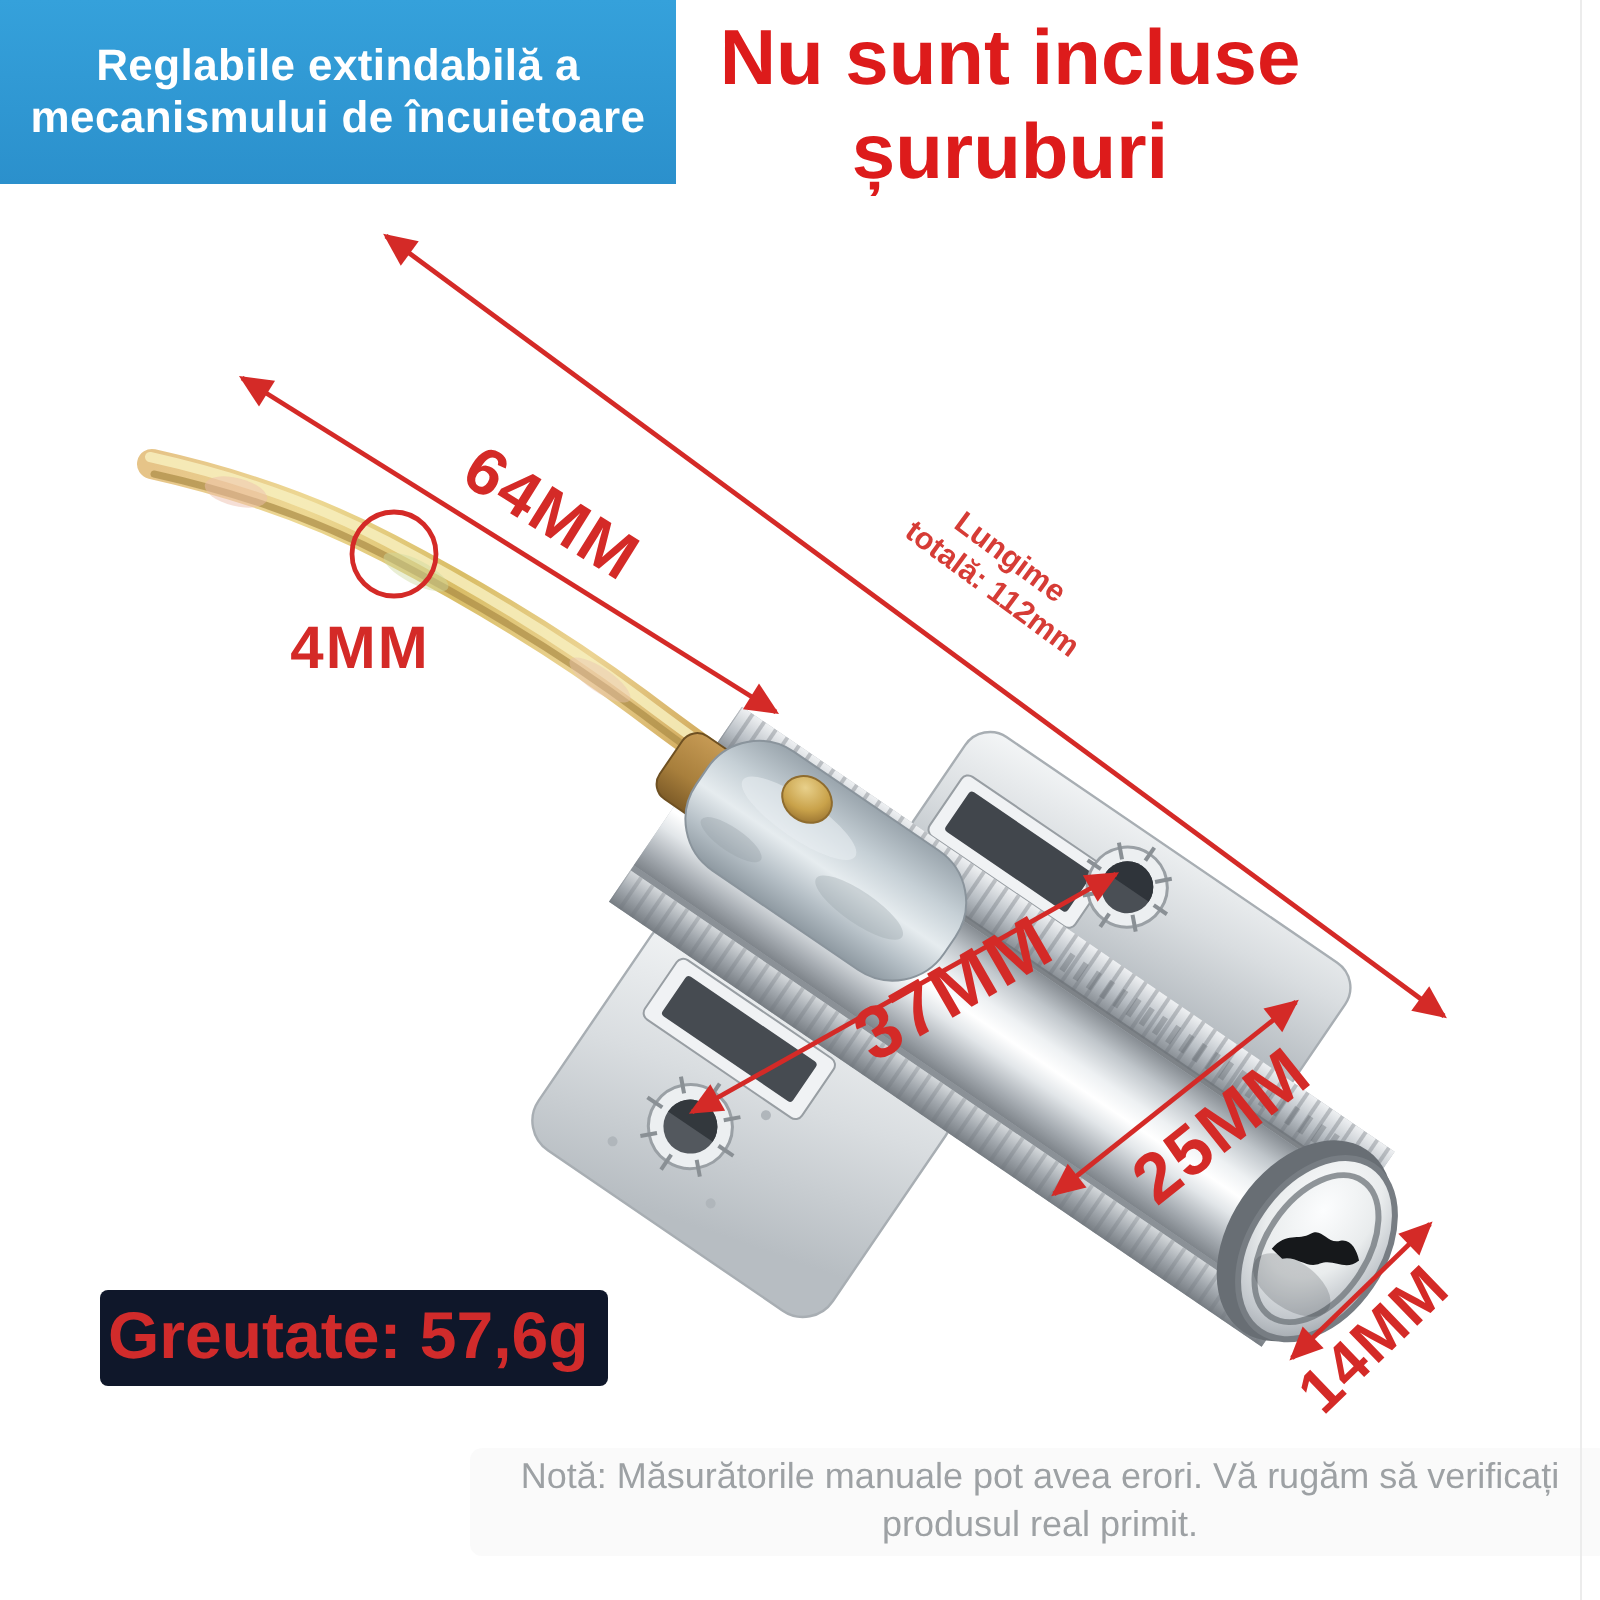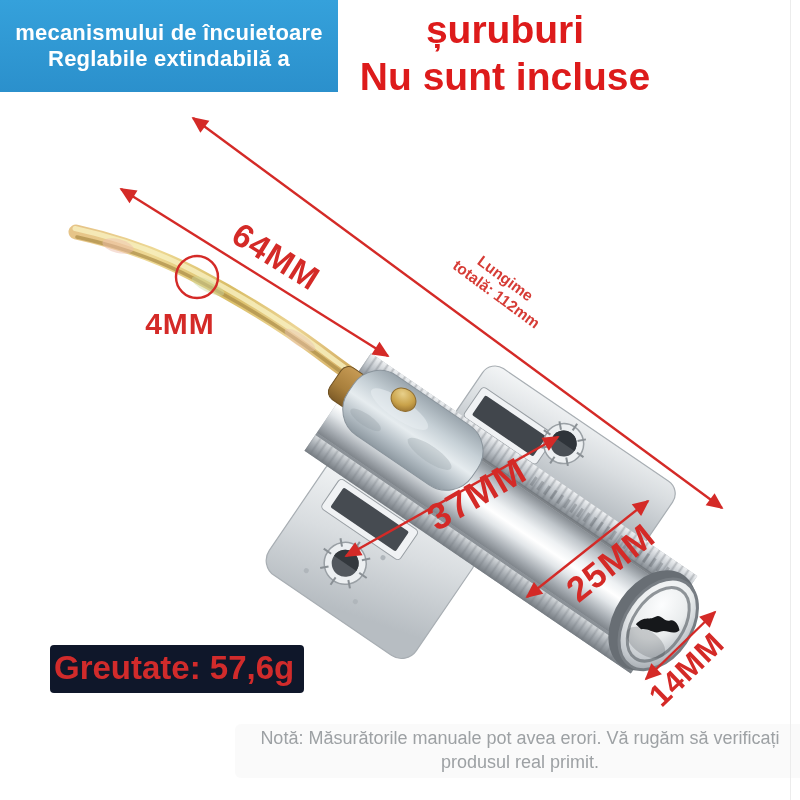--- a/index.html
+++ b/index.html
@@ -214,27 +214,27 @@
     </g>
     <g transform="translate(618,572) rotate(-38.5)">
       <text class="dim" text-anchor="middle" font-size="35">25MM</text>
     </g>
     <g transform="translate(694,677) rotate(-44)">
       <text class="dim" text-anchor="middle" font-size="31">14MM</text>
     </g>
   </svg>
 
   <div class="banner">
+    <span>Reglabile extindabilă a</span>
     <span>mecanismului de încuietoare</span>
-    <span>Reglabile extindabilă a</span>
   </div>
 
   <div class="heading">
+    <div>Nu sunt incluse</div>
     <div>șuruburi</div>
-    <div>Nu sunt incluse</div>
   </div>
 
   <div class="weight">Greutate: 57,6g</div>
 
   <div class="note">
     <div>Notă: Măsurătorile manuale pot avea erori. Vă rugăm să verificați</div>
     <div>produsul real primit.</div>
   </div>
 
   <div class="edge-seam"></div>

